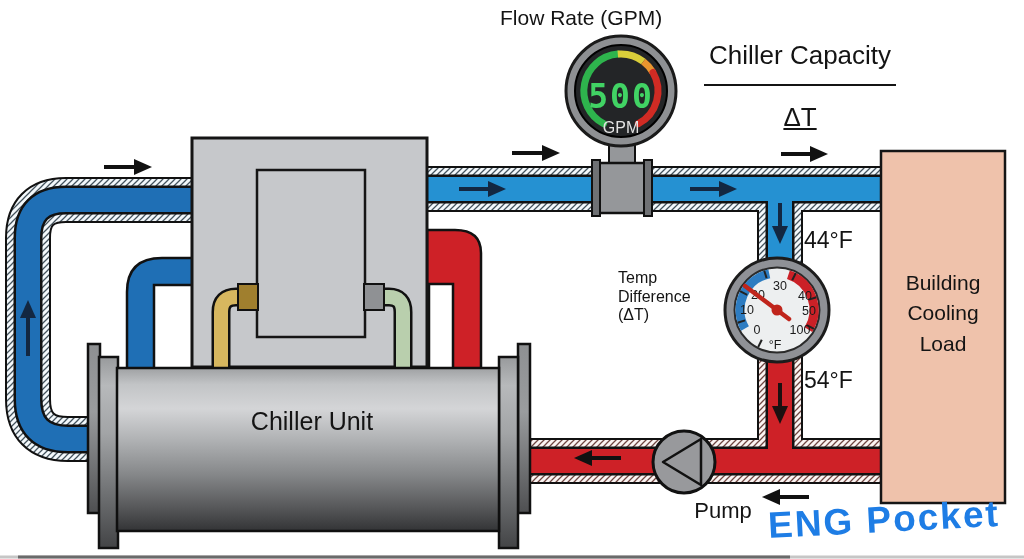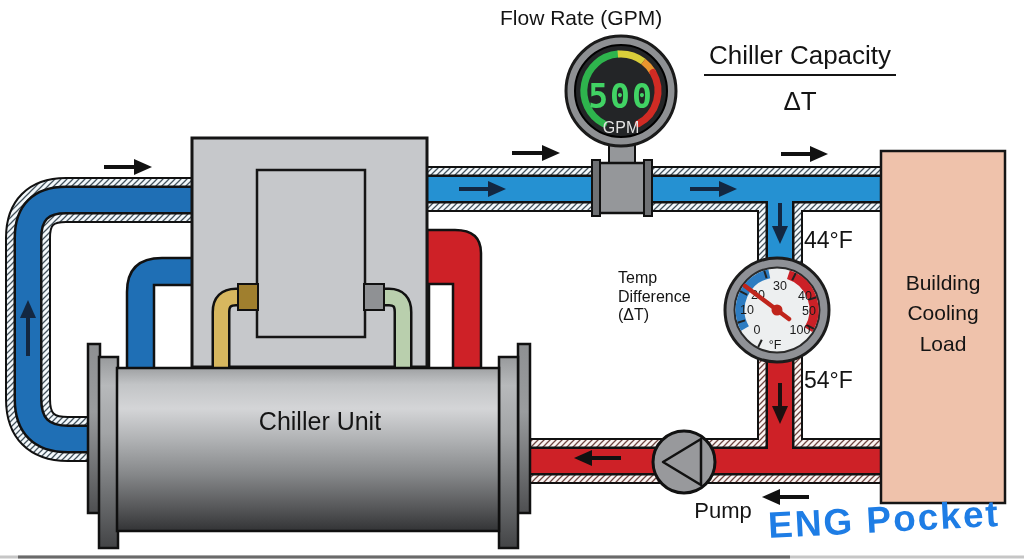--- a/index.html
+++ b/index.html
@@ -3,26 +3,26 @@
 <meta charset="utf-8">
 <style>
   html,body{margin:0;padding:0;background:#ffffff;}
   .stage{position:relative;width:1024px;height:559px;background:#ffffff;overflow:hidden;
          font-family:"Liberation Sans",sans-serif;color:#141414;}
   .stage svg{position:absolute;left:0;top:0;}
   .label{position:absolute;white-space:pre-line;}
   .lbl-title{left:500px;top:6px;width:245px;text-align:left;font-size:21px;}
   .formula{position:absolute;left:704px;top:40px;display:flex;align-items:center;gap:10px;font-size:26px;}
   .formula .frac{display:inline-flex;flex-direction:column;align-items:center;}
-  .formula .num{padding:0 5px 3px 5px;border-bottom:2.5px solid #141414;}
-  .formula .den{padding-top:10px;}
+  .formula .num{padding:0 5px 13px 5px;border-bottom:2.5px solid #141414;}
+  .formula .den{padding-top:16px;text-decoration:underline;}
   .lbl-supply{left:804px;top:227px;font-size:23px;}
   .lbl-return{left:804px;top:367px;font-size:23px;}
   .lbl-dt{left:618px;top:269px;width:108px;text-align:left;font-size:16px;line-height:1.16;}
-  .lbl-chiller{left:240px;top:407px;width:160px;text-align:center;font-size:25px;}
+  .lbl-chiller{left:232px;top:407px;width:160px;text-align:center;font-size:25px;}
   .lbl-building{left:883px;top:268px;width:120px;text-align:center;font-size:21px;line-height:1.45;}
   .lbl-pump{left:683px;top:498px;width:80px;text-align:center;font-size:22px;}
   .watermark{left:768px;top:499px;font-size:37px;font-weight:bold;color:#1e7de5;
              transform:rotate(-3deg);letter-spacing:2px;}
   .seg{font-family:"DejaVu Sans Mono",monospace;font-weight:bold;letter-spacing:2px;}
 </style>
 </head>
 <body>
 
 <div class="stage">

